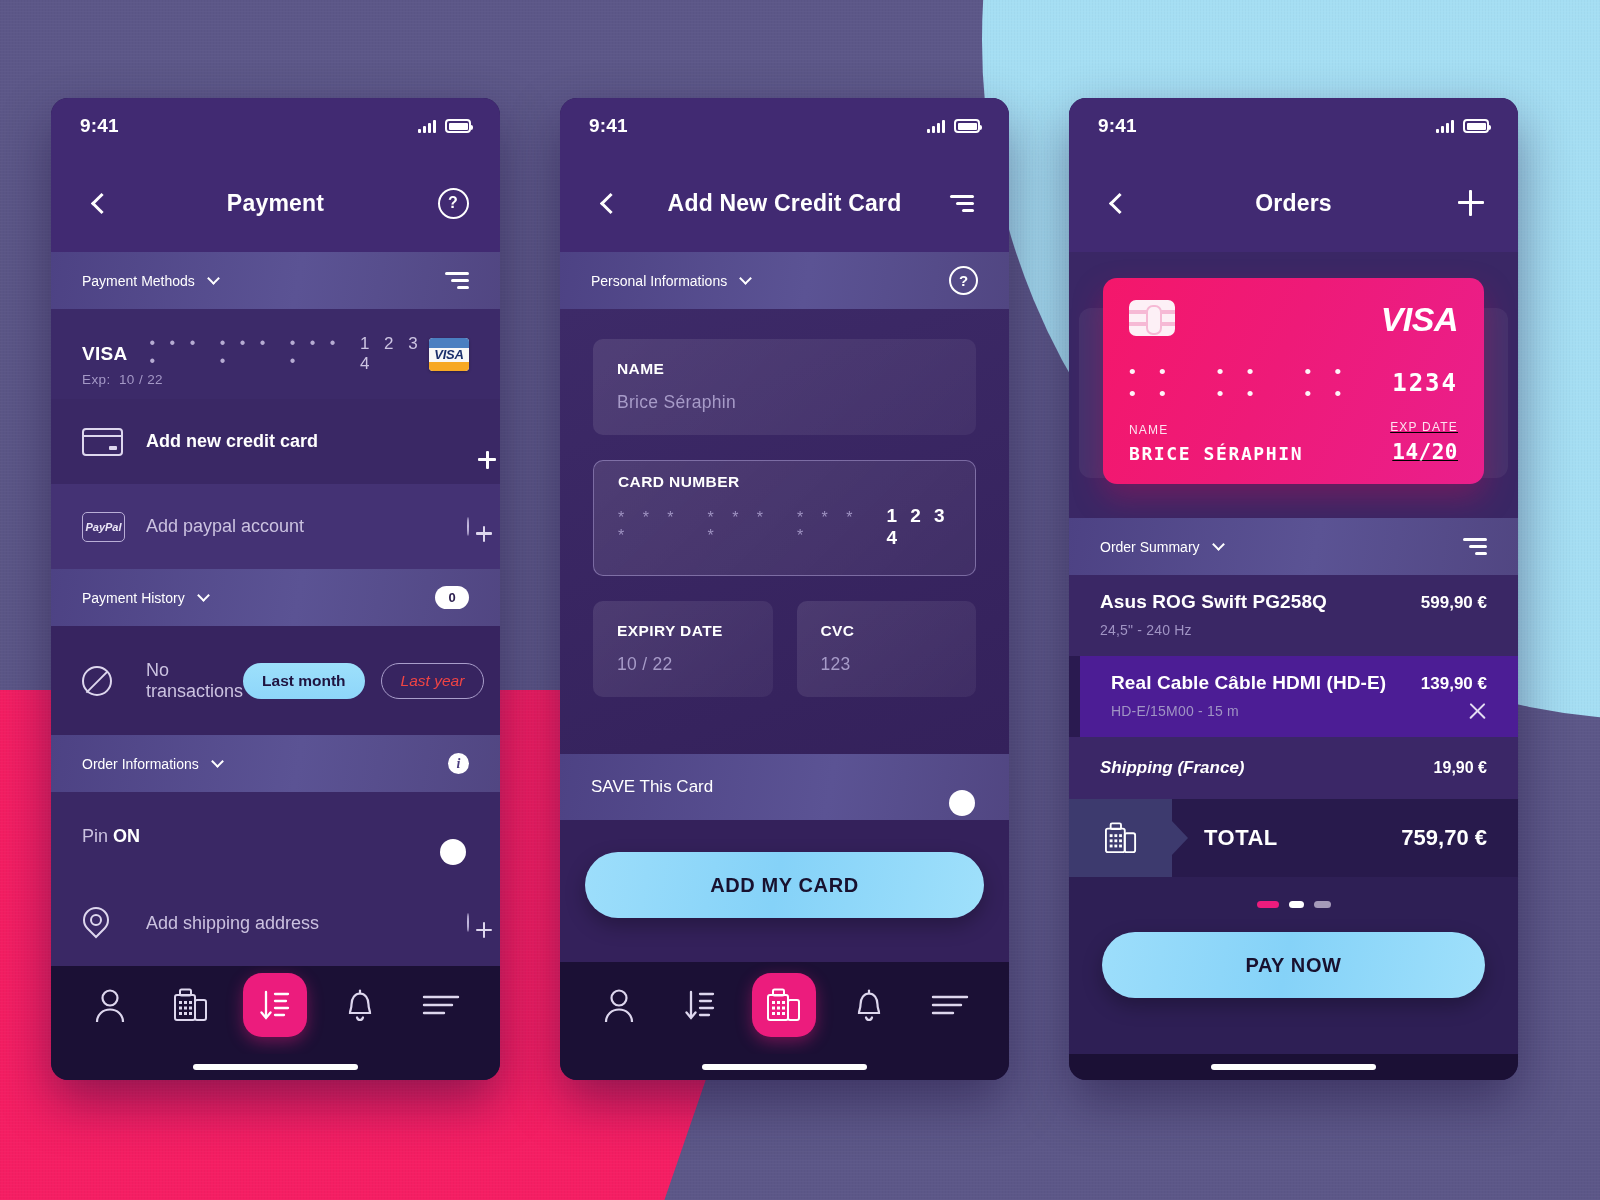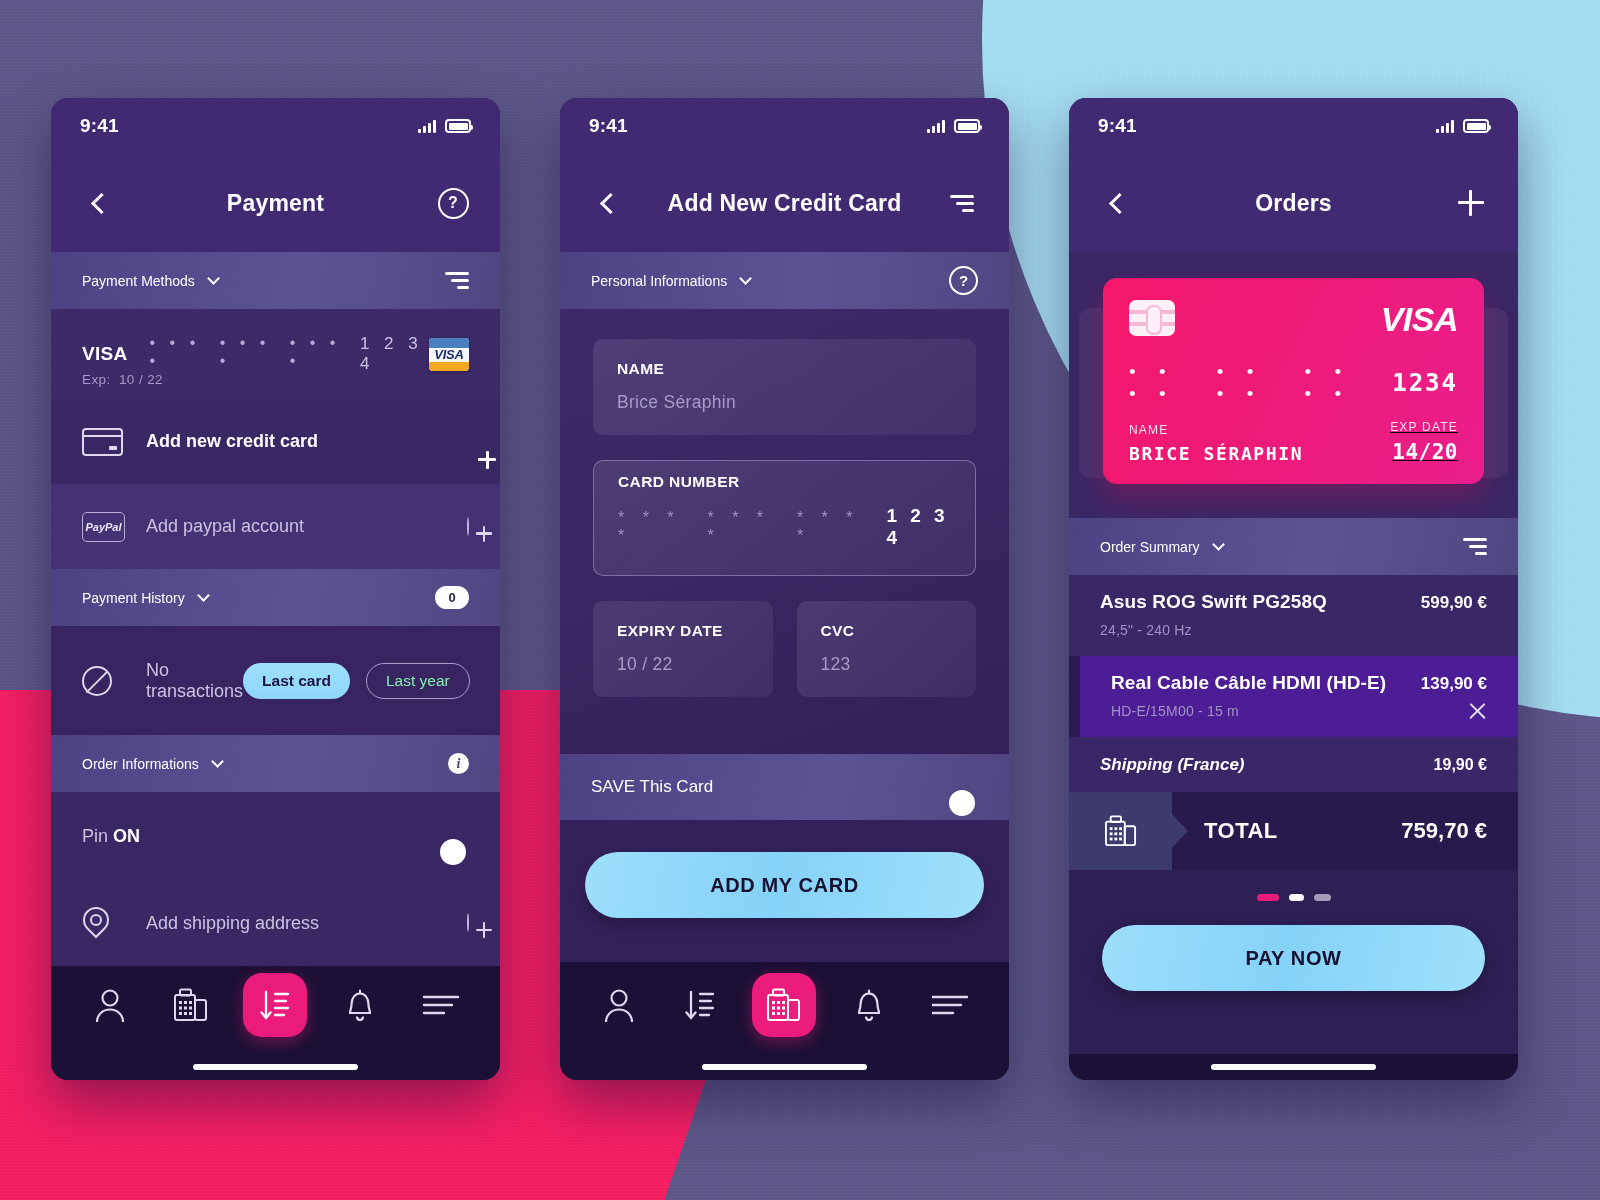--- a/index.html
+++ b/index.html
@@ -293,21 +293,21 @@
   }
 
   .chip {
     height: 36px; border-radius: 18px;
     display: flex; align-items: center; justify-content: center;
     padding: 0 19px;
     font-size: 15.5px; font-weight: 700;
     white-space: nowrap;
   }
   .chip-on { background: linear-gradient(#9de0fb, #8ed6fa); color: #1f1440; }
-  .chip-off { border: 1.5px solid #a99ecb; color: #86efac; font-weight: 400; }
+  .chip-off { border: 1.5px solid #a99ecb; color: #ef4444; font-weight: 400; font-style: italic; }
 
   
   .tabbar {
     height: 92px; background: #1b1035;
     display: flex; align-items: center; justify-content: space-around;
     padding: 0 18px 6px;
     flex: 0 0 auto;
   }
   .tab { width: 58px; height: 58px; display:flex; align-items:center; justify-content:center; }
   .tab svg { display: block; }
@@ -440,21 +440,21 @@
     width: 20px; height: 20px;
   }
   .item-x::before, .item-x::after {
     content:""; position:absolute; left: 0; top: 9px;
     width: 21px; height: 2.4px; background:#e4ddf3; border-radius: 2px;
   }
   .item-x::before { transform: rotate(45deg); }
   .item-x::after  { transform: rotate(-45deg); }
 
   .ship-row {
-    height: 55px; background: #3b2767;
+    height: 62px; background: #3b2767;
     display:flex; align-items:center; padding: 0 31px;
   }
   .ship-row .l { color:#fff; font-size: 17px; font-weight: 700; font-style: italic; }
   .ship-row .r { margin-left:auto; color:#fff; font-size: 16px; font-weight: 700; }
 
   .total-row {
     height: 78px; background: #281a4c;
     display:flex; align-items:center; position: relative;
   }
   .total-ico-box {
@@ -577,21 +577,21 @@
           <span class="badge-count">0</span>
         </span>
       </div>
 
       <div class="row act-row row-c" style="height:109px">
         <span class="act-icon">
             <span class="noban-ico"></span>
           </span>
         <span class="act-text dim">No transactions</span>
         <span class="act-right" style="display:flex;gap:16px;align-items:center">
-          <span class="chip chip-on">Last card</span>
+          <span class="chip chip-on">Last month</span>
           <span class="chip chip-off">Last year</span>
         </span>
       </div>
 
       <div class="sect">
         <span class="sect-title">Order Informations</span>
         <span class="chev-down"></span>
         <span class="sect-right">
           <span class="info-dot">i</span>
         </span>

